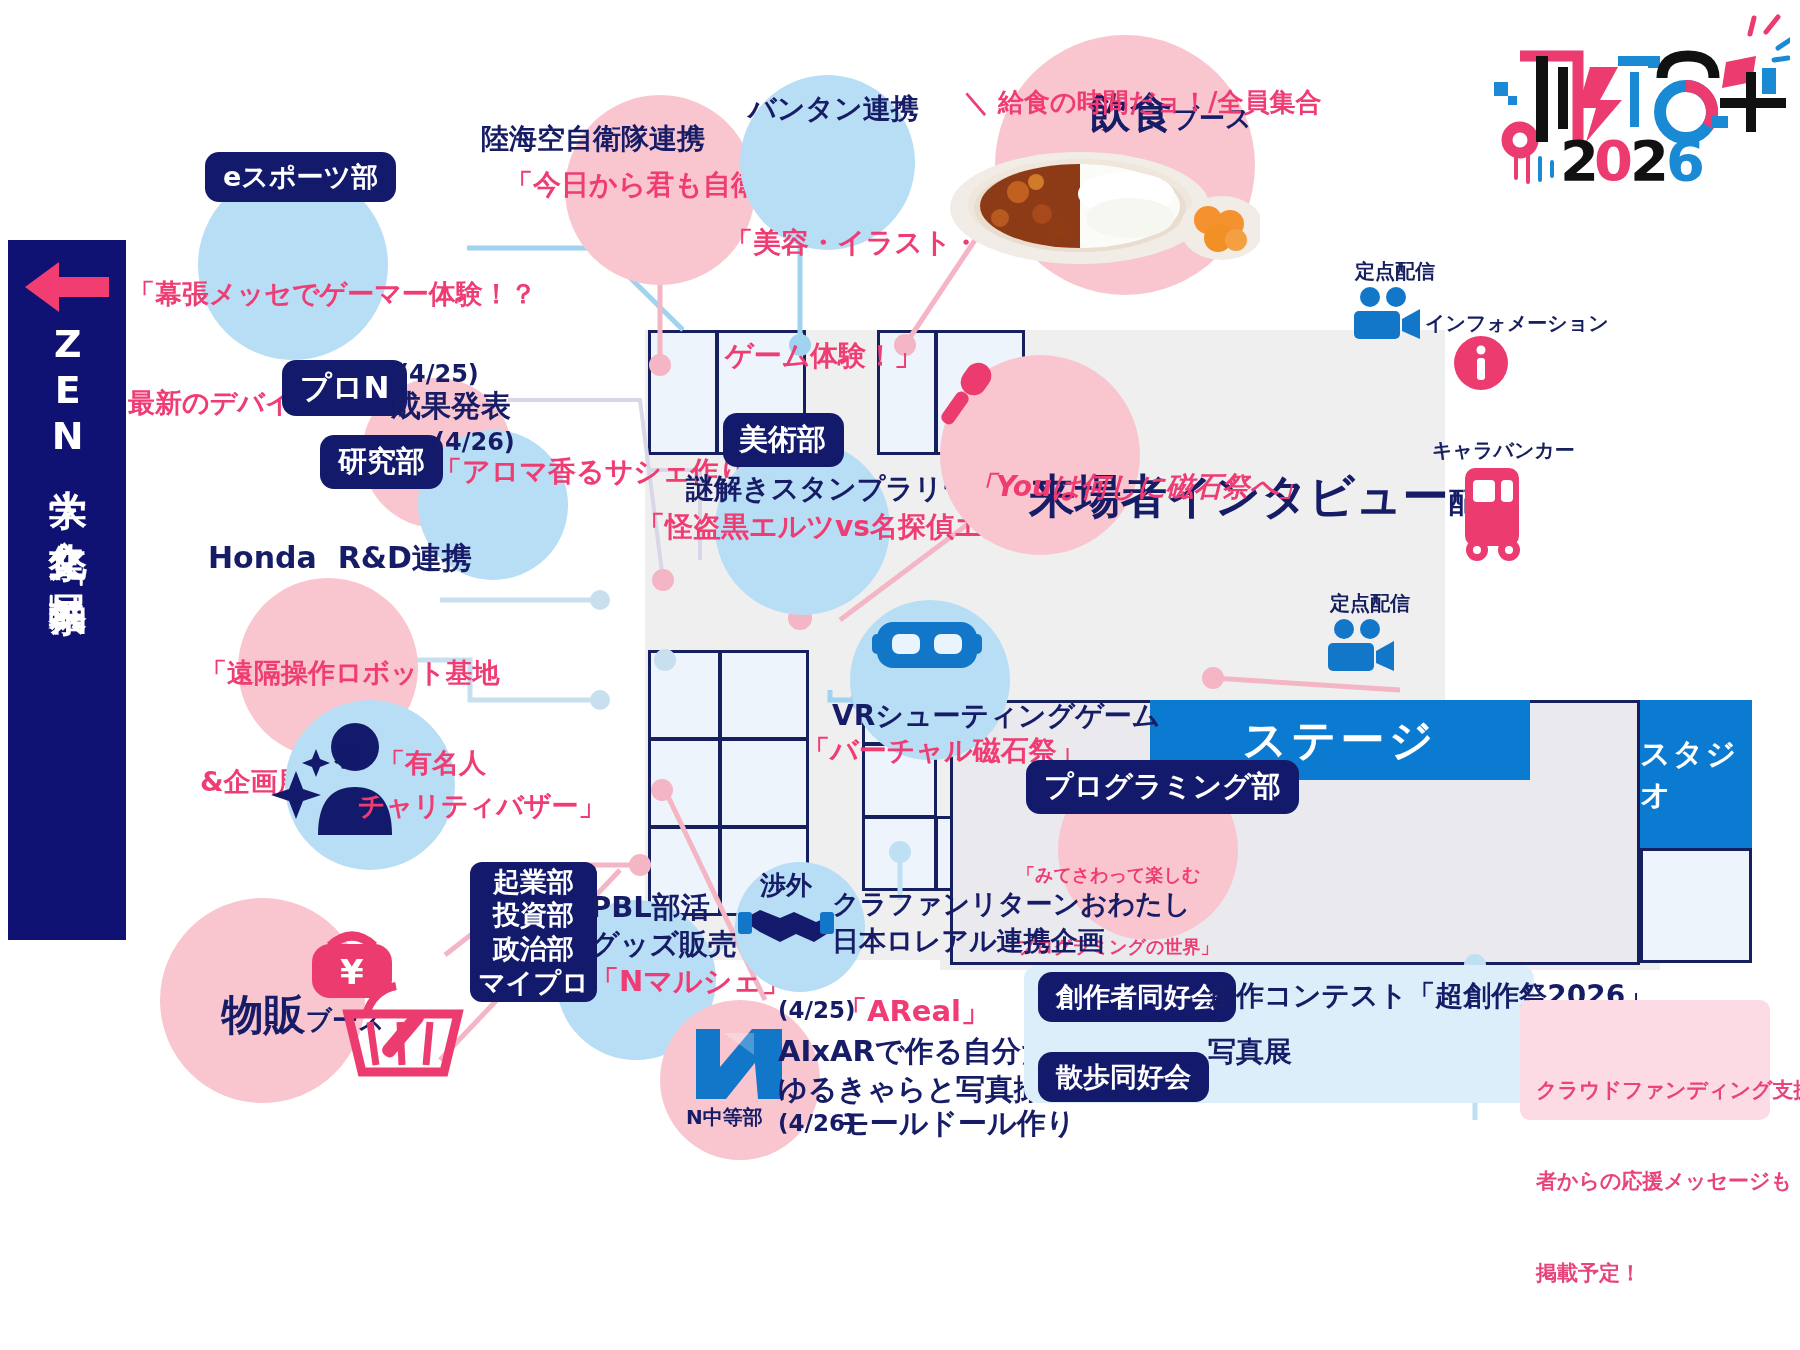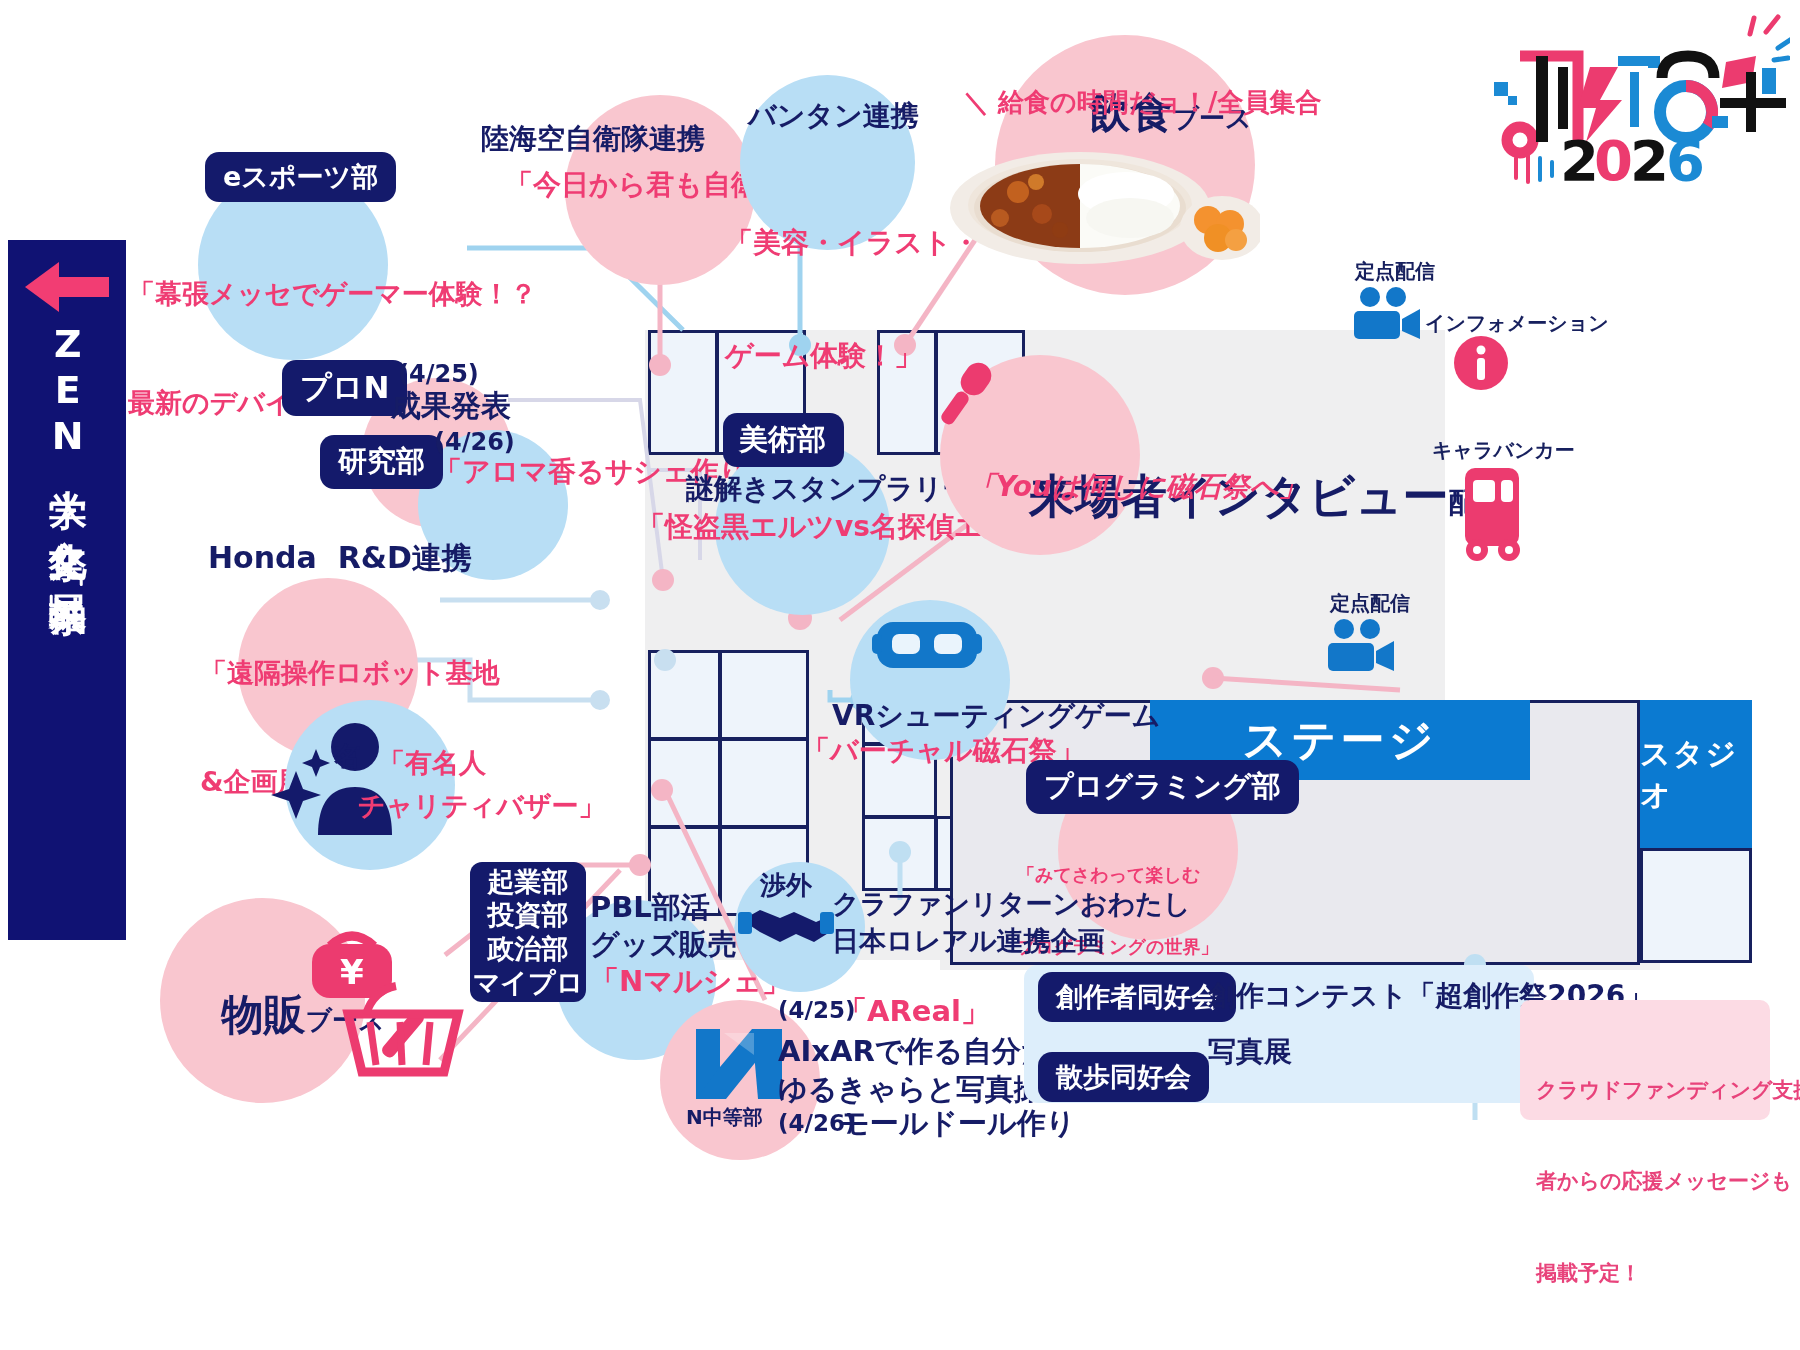--- a/index.html
+++ b/index.html
@@ -269,21 +269,21 @@
   <div class="lbl t-pink" style="left:128px;top:203px;font-size:27px;text-align:left;">
     <div>「幕張メッセでゲーマー体験！？</div>
     <div>最新のデバイスで遊び尽くせ」</div>
   </div>
 
   <div class="blob pink" style="left:565px;top:95px;width:190px;height:190px;"></div>
   <div class="lbl t-navy" style="left:481px;top:120px;font-size:28px;">陸海空自衛隊連携</div>
   <div class="lbl t-pink" style="left:505px;top:166px;font-size:28px;">「今日から君も自衛官！」</div>
 
   <div class="blob blue" style="left:740px;top:75px;width:175px;height:175px;"></div>
-  <div class="lbl t-navy" style="left:748px;top:97px;font-size:28px;">バンタン連携</div>
+  <div class="lbl t-navy" style="left:748px;top:90px;font-size:28px;">バンタン連携</div>
   <div class="lbl t-pink" style="left:725px;top:148px;font-size:28px;">
     <div>「美容・イラスト・</div>
     <div>ゲーム体験！」</div>
   </div>
 
   <div class="blob pink" style="left:995px;top:35px;width:260px;height:260px;"></div>
   <div class="lbl t-navy" style="left:1030px;top:28px;font-size:42px;">
     <span>飲食</span><span style="font-size:26px;">ブース</span>
   </div>
   <div class="lbl t-pink" style="left:963px;top:85px;font-size:26px;">＼ 給食の時間だョ！/全員集合</div>
@@ -441,21 +441,21 @@
       <g stroke="#ec3b6f" stroke-width="7">
         <line x1="70" y1="112" x2="76" y2="155"></line>
         <line x1="100" y1="112" x2="102" y2="155"></line>
         <line x1="130" y1="112" x2="126" y2="155"></line>
       </g>
       <path d="M66 104 q8 -24 30 -28" fill="none" stroke="#ec3b6f" stroke-width="8"></path>
     </svg>
   </div>
 
   <div class="blob blue" style="left:556px;top:900px;width:160px;height:160px;"></div>
-  <div class="pill" style="left:470px;top:862px;width:116px;height:140px;flex-direction:column;font-size:27px;align-items:center;justify-content:center;line-height:1.25;border-radius:12px;">
+  <div class="pill" style="left:470px;top:862px;width:127px;height:140px;flex-direction:column;font-size:27px;align-items:center;justify-content:center;line-height:1.25;border-radius:12px;">
     <span>起業部</span>
     <span>投資部</span>
     <span>政治部</span>
     <span>マイプロ</span>
   </div>
   <div class="lbl t-navy" style="left:590px;top:888px;font-size:29px;">PBL部活</div>
   <div class="lbl t-navy" style="left:590px;top:925px;font-size:29px;">グッズ販売</div>
   <div class="lbl t-pink" style="left:590px;top:962px;font-size:29px;">「Nマルシェ」</div>
 
   <div class="blob blue" style="left:735px;top:862px;width:130px;height:130px;"></div>

